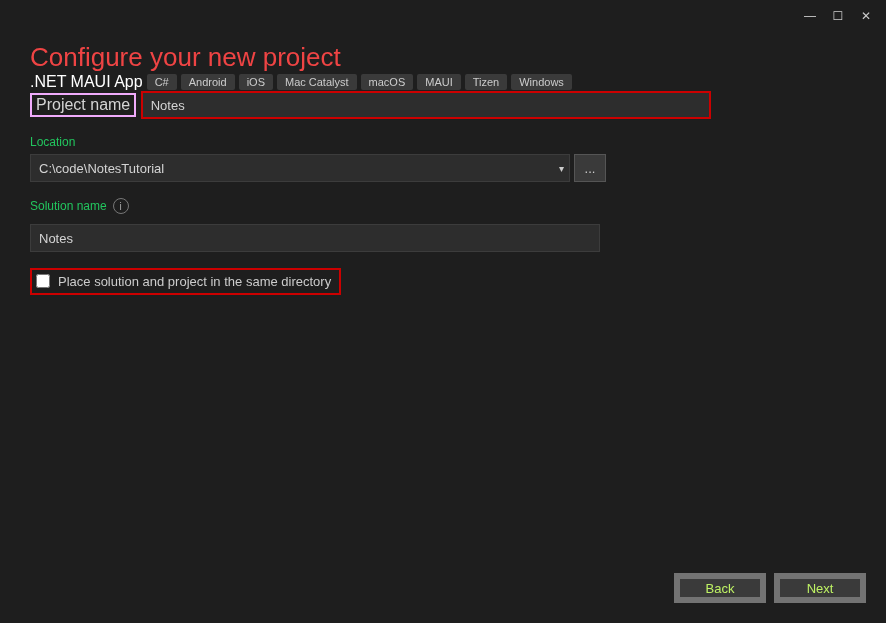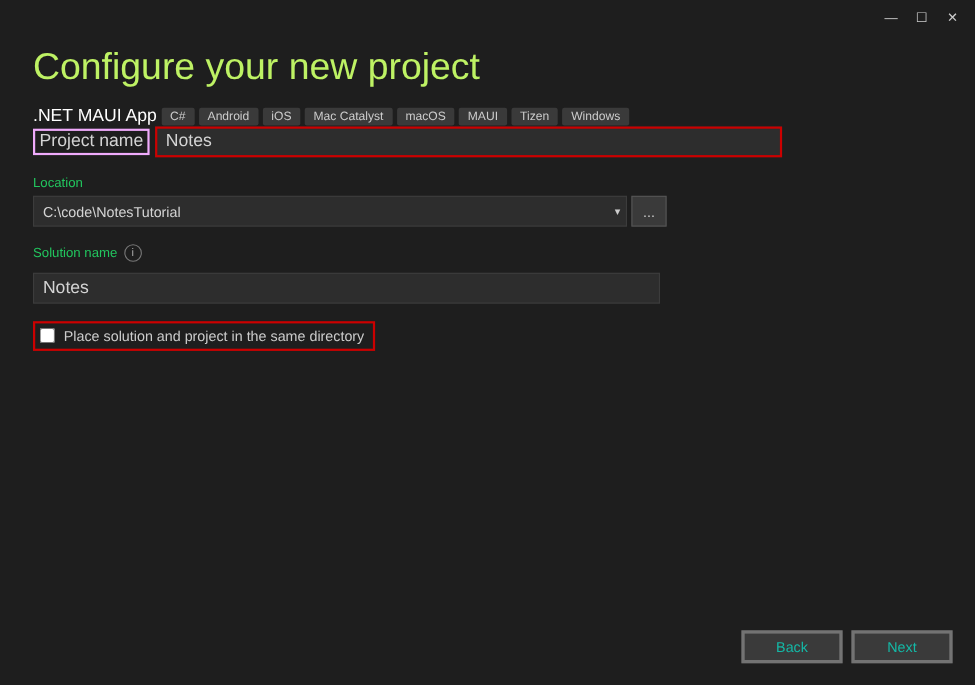--- a/index.html
+++ b/index.html
@@ -38,24 +38,23 @@
       display: flex;
       align-items: center;
       justify-content: center;
     }
 
     .content {
       padding: 10px 30px 20px 30px;
     }
 
     .page-title {
-      font-size: 34px;
+      font-size: 26px;
       font-weight: 300;
-      color: #bef264;
-      margin-bottom: 16px;
+      color: #ef4444;
     }
 
     .project-type-row {
       display: flex;
       align-items: center;
       gap: 4px;
     }
 
     .project-type-name {
       font-size: 16px;
@@ -82,21 +81,21 @@
       display: block;
     }
 
     .form-input {
       width: 570px;
       height: 28px;
       background: #2d2d2d;
       border: 1px solid #3c3c3c;
       color: #d4d4d4;
       padding: 0 8px;
-      font-size: 16px;
+      font-size: 13px;
       outline: none;
     }
 
     .highlighted-field .form-input {
       border: 2px solid #cc0000;
     }
 
     .highlighted-label {
       border: 2px solid #f0abfc;
       display: inline-block;
@@ -196,22 +195,22 @@
       bottom: 20px;
       right: 20px;
       display: flex;
       gap: 8px;
     }
 
     .footer-btn {
       width: 92px;
       height: 30px;
       background: #3a3a3a;
-      border: 3px solid #737373;
-      color: #14b8a6;
+      border: 6px solid #737373;
+      color: #bef264;
       font-size: 13px;
       cursor: pointer;
       display: flex;
       align-items: center;
       justify-content: center;
     }
 
     .footer-btn.primary {
       background: #3a3a3a;
     }

